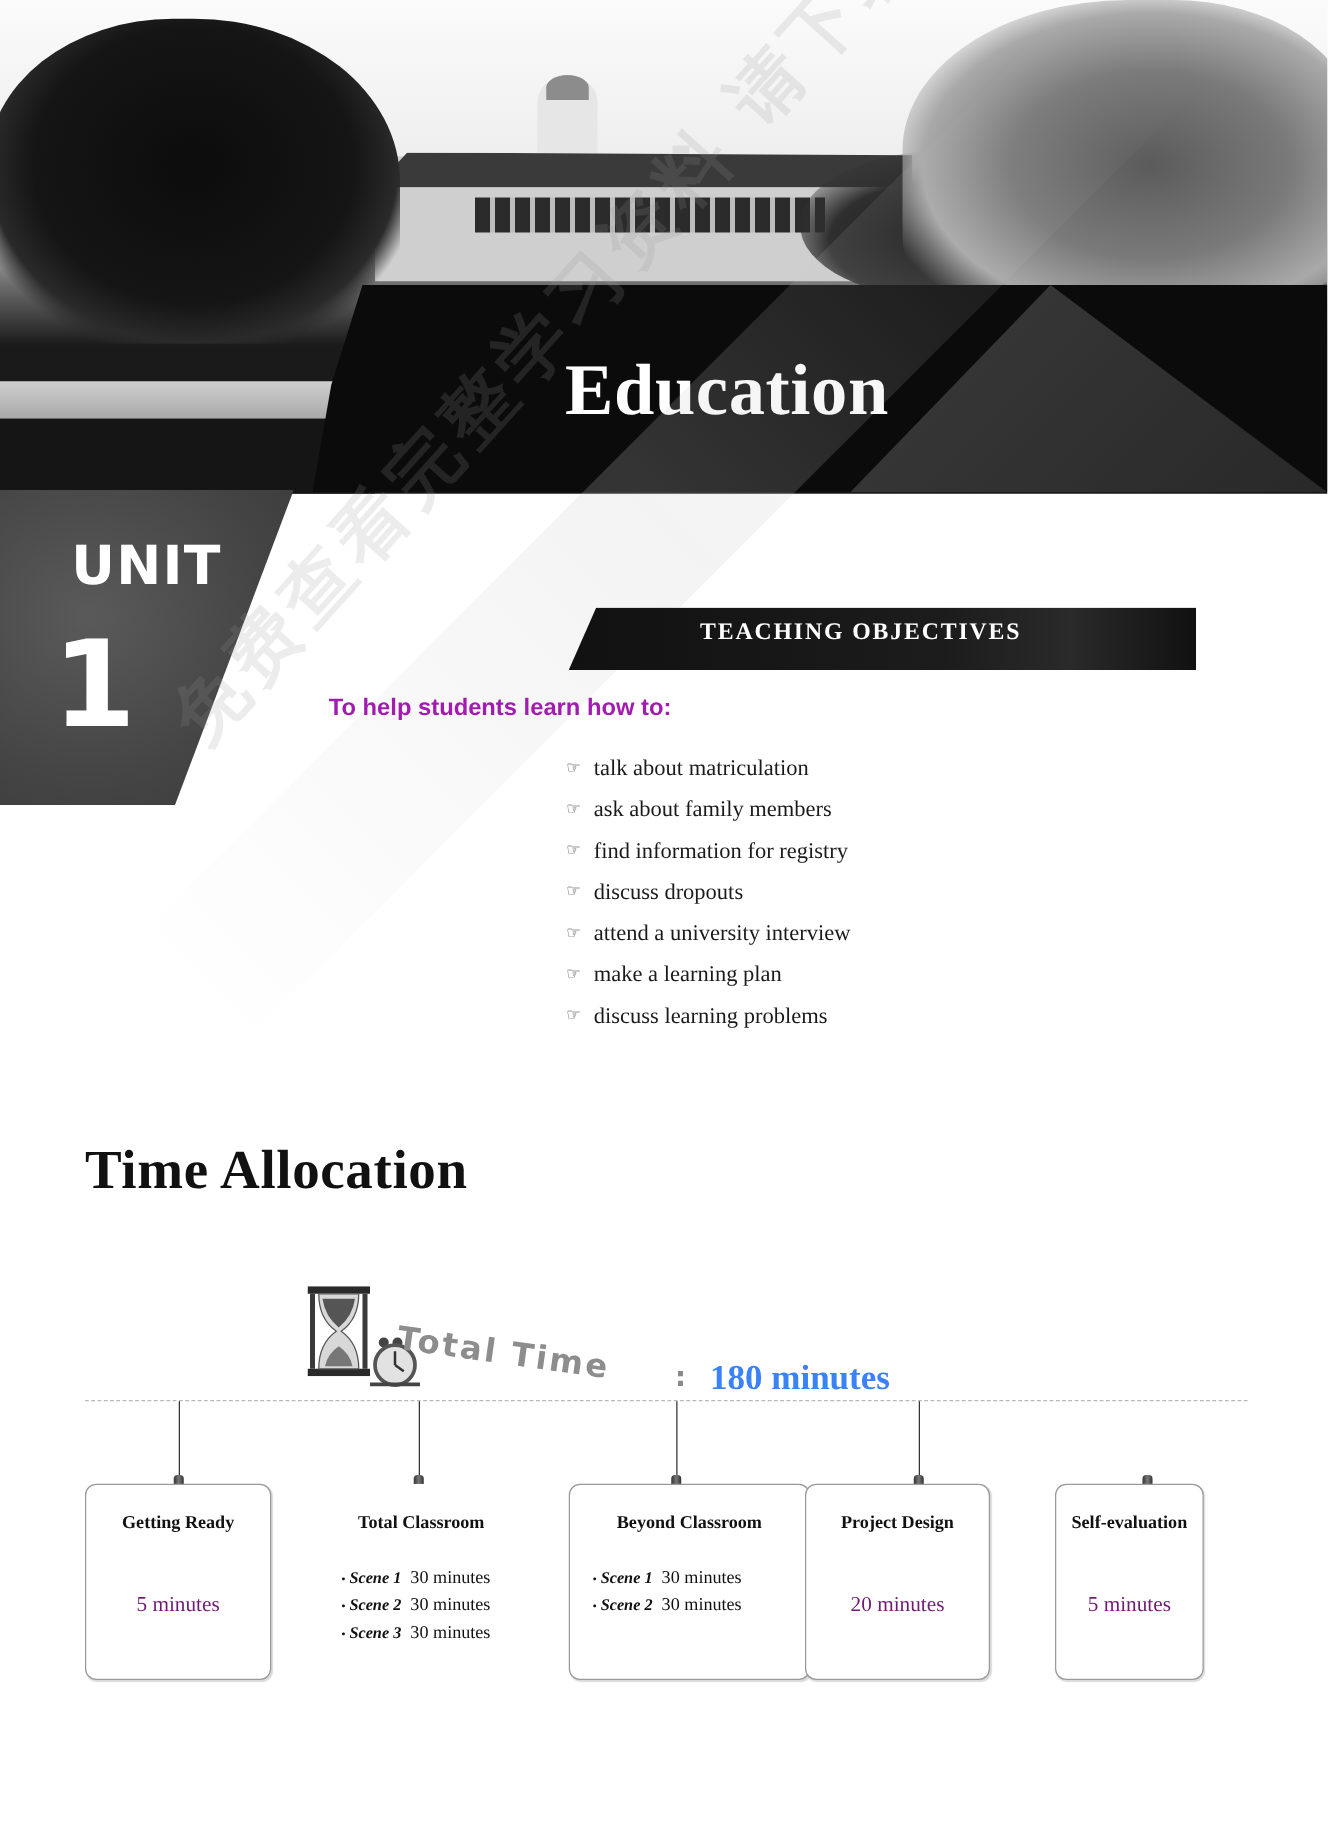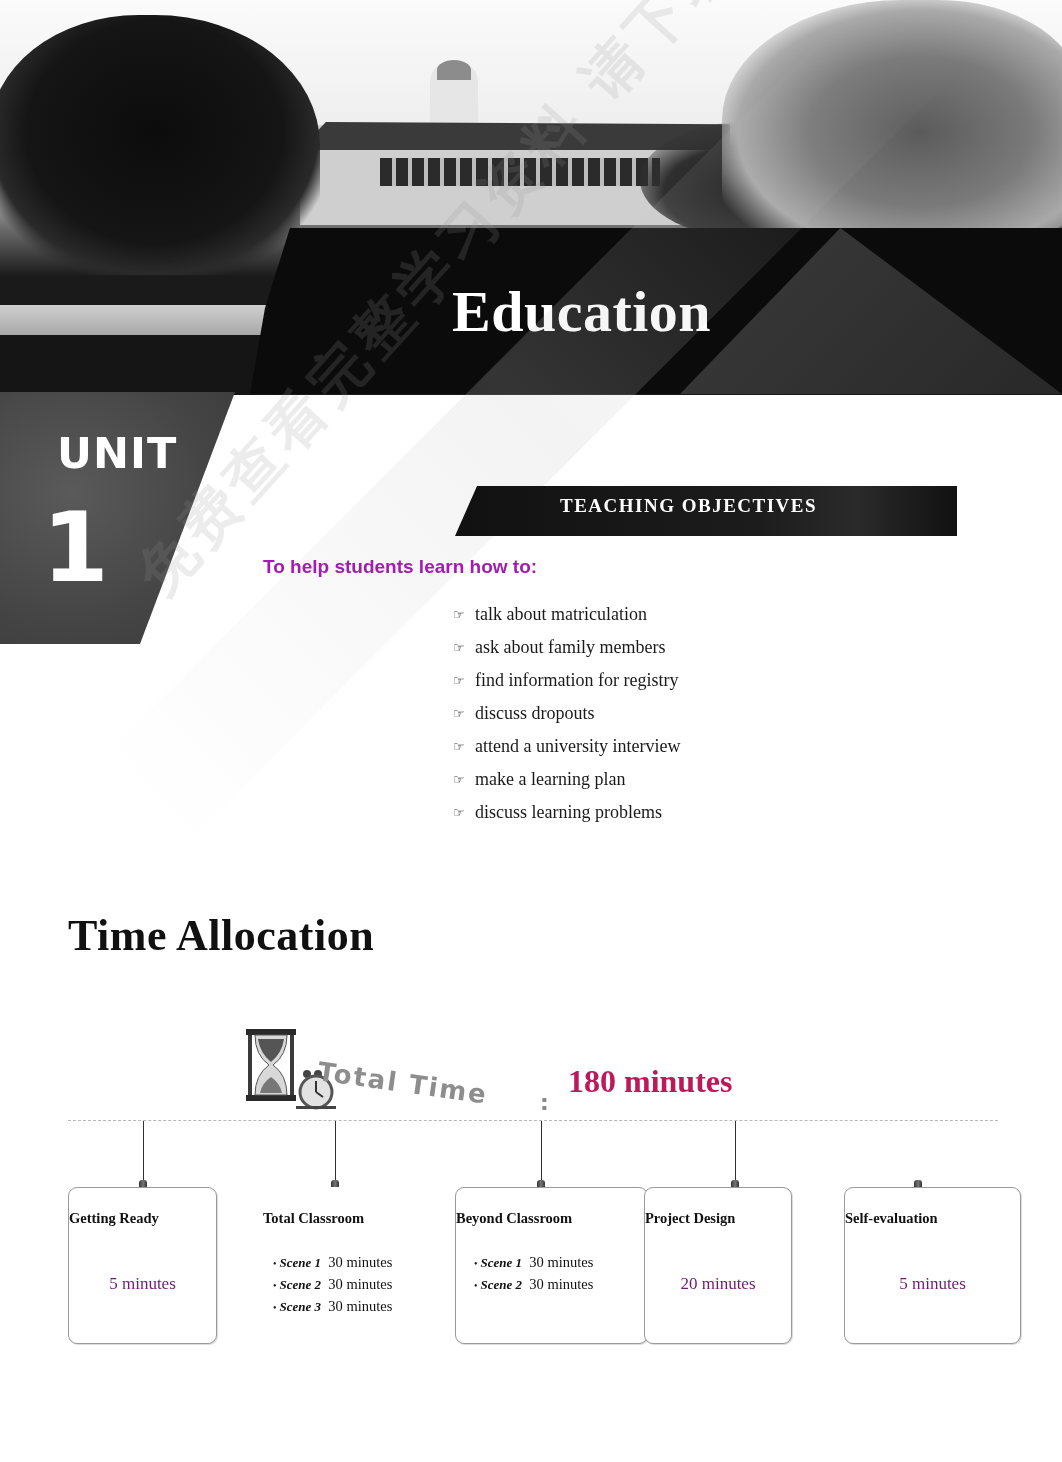--- a/index.html
+++ b/index.html
@@ -127,39 +127,39 @@
   .clock { position:absolute; left:296px; top:1068px; width:40px; height:42px; }
   .total-label {
     position:absolute; left:318px; top:1056px;
     font-family: "DejaVu Sans", sans-serif; font-weight: bold; font-size: 26px; color:#8d8d8d;
     transform: rotate(8deg); transform-origin: left center; letter-spacing: 2px;
   }
   .total-colon {
     position:absolute; left:540px; top:1090px; font-family:"DejaVu Sans", sans-serif; font-size: 22px; color:#888; font-weight:bold;
   }
   .total-value {
-    position:absolute; left:568px; top:1063px; font-family:"Liberation Serif", serif; font-weight:bold; font-size: 32px; color:#be185d;
+    position:absolute; left:568px; top:1087px; font-family:"Liberation Serif", serif; font-weight:bold; font-size: 28px; color:#3b82f6;
   }
   .dash-line {
     position:absolute; left:68px; top:1120px; width:930px; height:0;
     border-top: 1px dashed #b8b8b8;
   }
   .hanger-line { position:absolute; width:1px; background:#333; top:1121px; }
   .clip {
     position:absolute; width:8px; height:14px; background: linear-gradient(90deg,#333,#777,#333);
     border-radius: 3px; top:1180px;
   }
   .card {
     position:absolute; top:1187px; height:157px;
     border: 1px solid #9a9a9a; border-radius: 9px; background:#fff;
     box-shadow: 1px 1px 1px rgba(0,0,0,0.15);
   }
   .card.noborder { border-color: transparent; box-shadow:none; }
   .card-title {
-    position:absolute; top:22px; left:0; width:100%; text-align:left;
+    position:absolute; top:22px; left:0; width:100%; text-align:center;
     font-family:"Liberation Serif", serif; font-weight: bold; font-size: 14.5px; color:#111;
   }
   .card-time {
     position:absolute; top:86px; left:0; width:100%; text-align:center;
     font-family:"Liberation Serif", serif; font-size: 17px; color:#701a75;
   }
   .scene-list { position:absolute; top:66px; left:0; width:100%; list-style:none; }
   .scene-row { height:22px; font-size: 14.5px; white-space: nowrap; }
   .scene-name { font-style: italic; font-weight: bold; font-size: 13px; }
   .scene-bullet { font-size: 10px; margin-right: 3px; }
@@ -280,16 +280,16 @@
     <li class="scene-row"><span class="scene-bullet">•</span><span class="scene-name">Scene 1</span>&nbsp;&nbsp;<span>30 minutes</span></li>
     <li class="scene-row"><span class="scene-bullet">•</span><span class="scene-name">Scene 2</span>&nbsp;&nbsp;<span>30 minutes</span></li>
   </ul>
 </div>
 
 <div class="card" style="left:644px;width:148px;">
   <div class="card-title">Project Design</div>
   <div class="card-time">20 minutes</div>
 </div>
 
-<div class="card" style="left:844px;width:177px;">
+<div class="card" style="left:844px;width:119px;">
   <div class="card-title">Self-evaluation</div>
   <div class="card-time">5 minutes</div>
 </div>
 
 </body></html>

